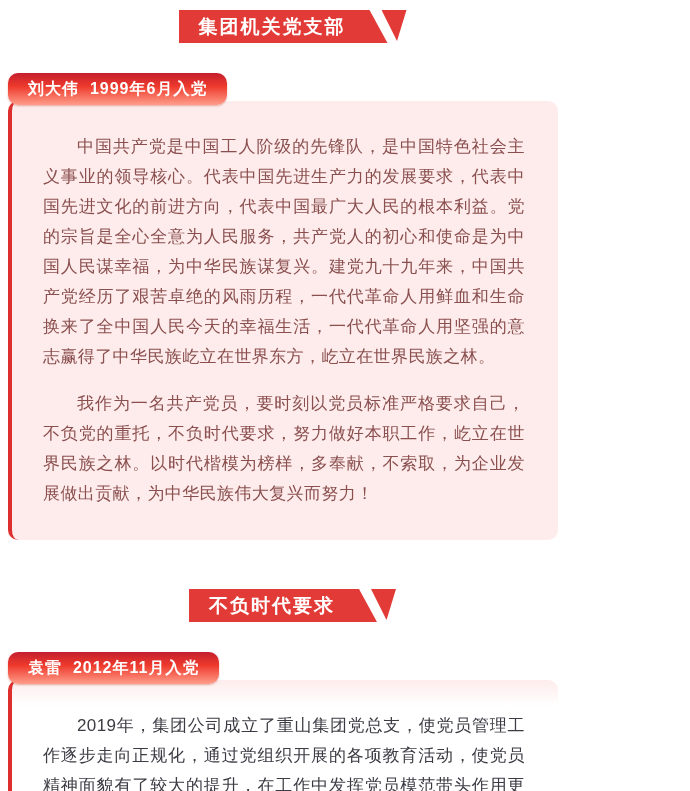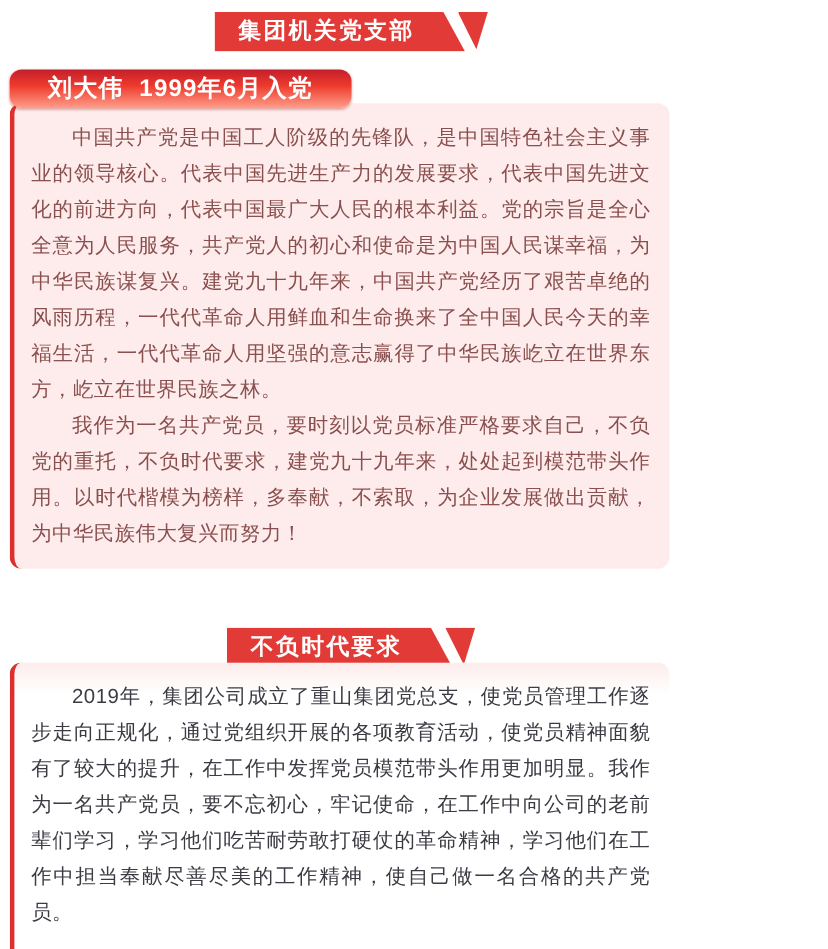--- a/index.html
+++ b/index.html
@@ -26,44 +26,44 @@
   .banner-tail{
     position:absolute;top:0;right:-19px;width:25px;height:31px;
     background:var(--banner_red,#e23a36);
     clip-path:polygon(0 0, 100% 0, 62% 100%);
   }
 
   
   .ribbon{
     position:relative;z-index:2;
     display:inline-block;
-    margin:15px 0 0 8px;
+    margin:30px 0 0 8px;
     height:32px;line-height:32px;
-    padding:0 32px;
+    padding:0 20px;
     border-radius:10px;
     background:linear-gradient(180deg,
       var(--ribbon_top,#c41f2e) 0%,
       var(--ribbon_mid,#ee3a2c) 42%,
       var(--ribbon_bottom,#ff9d8a) 100%);
-    color:#ffffff;font-size:20px;font-weight:bold;letter-spacing:1px;
+    color:#ffffff;font-size:16px;font-weight:bold;letter-spacing:1px;
     white-space:pre;
     box-shadow:0 1px 2px rgba(180,40,30,.35);
   }
 
   
   .content{
     position:relative;z-index:1;
     margin:-4px 8px 0 8px;
     border-left:4px solid var(--box_border,#dd2f2e);
     border-radius:10px;
     padding:14px 16px 14px 14px;
     font-size:17px;line-height:30px;letter-spacing:.4px;
     text-align:justify;
   }
-  .content p{margin:0;text-indent:2em;}
+  .content p{margin:17px;text-indent:2em;}
   .content.pink{
     background:var(--box1_bg,#fdeceb);
     color:var(--box1_text,#8a4f4f);
   }
   .content.white{
     background:linear-gradient(180deg,var(--box1_bg,#fdeceb) 0px,#ffffff 26px);
     color:var(--box2_text,#3b3b43);
     min-height:320px;
   }
 </style>
@@ -77,31 +77,32 @@
       <div class="banner">
         <span class="banner-body">集团机关党支部</span>
         <span class="banner-tail"></span>
       </div>
     </div>
 
     <div class="ribbon">刘大伟  1999年6月入党</div>
 
     <div class="content pink">
       <p>中国共产党是中国工人阶级的先锋队，是中国特色社会主义事业的领导核心。代表中国先进生产力的发展要求，代表中国先进文化的前进方向，代表中国最广大人民的根本利益。党的宗旨是全心全意为人民服务，共产党人的初心和使命是为中国人民谋幸福，为中华民族谋复兴。建党九十九年来，中国共产党经历了艰苦卓绝的风雨历程，一代代革命人用鲜血和生命换来了全中国人民今天的幸福生活，一代代革命人用坚强的意志赢得了中华民族屹立在世界东方，屹立在世界民族之林。</p>
-      <p>我作为一名共产党员，要时刻以党员标准严格要求自己，不负党的重托，不负时代要求，建党九十九年来，处处起到模范带头作用。以时代楷模为榜样，多奉献，不索取，为企业发展做出贡献，为中华民族伟大复兴而努力！</p>
+      <p>我作为一名共产党员，要时刻以党员标准严格要求自己，不负党的重托，不负时代要求，努力做好本职工作，屹立在世界民族之林。以时代楷模为榜样，多奉献，不索取，为企业发展做出贡献，为中华民族伟大复兴而努力！</p>
     </div>
   </section>
 
   <section>
     <div class="banner-row second">
       <div class="banner">
         <span class="banner-body">不负时代要求</span>
         <span class="banner-tail"></span>
       </div>
     </div>
 
+    <div class="ribbon">袁雷  2012年11月入党</div>
 
     <div class="content white">
       <p>2019年，集团公司成立了重山集团党总支，使党员管理工作逐步走向正规化，通过党组织开展的各项教育活动，使党员精神面貌有了较大的提升，在工作中发挥党员模范带头作用更加明显。我作为一名共产党员，要不忘初心，牢记使命，在工作中向公司的老前辈们学习，学习他们吃苦耐劳敢打硬仗的革命精神，学习他们在工作中担当奉献尽善尽美的工作精神，使自己做一名合格的共产党员。</p>
     </div>
   </section>
 
 </div>
 
 </body></html>

